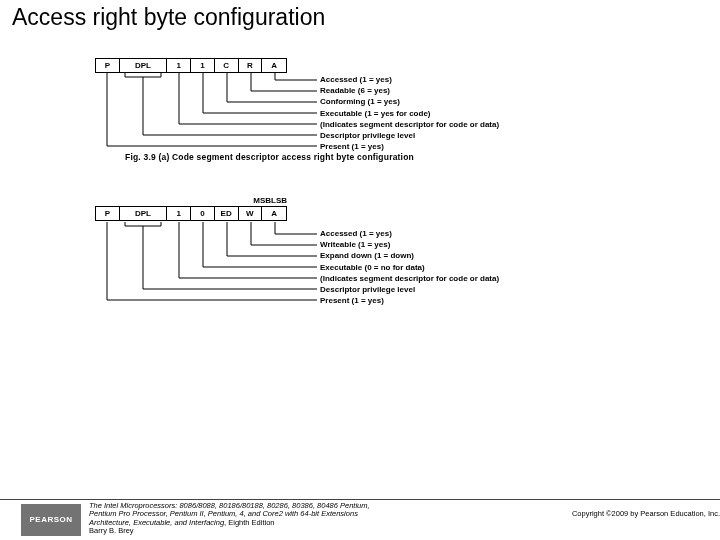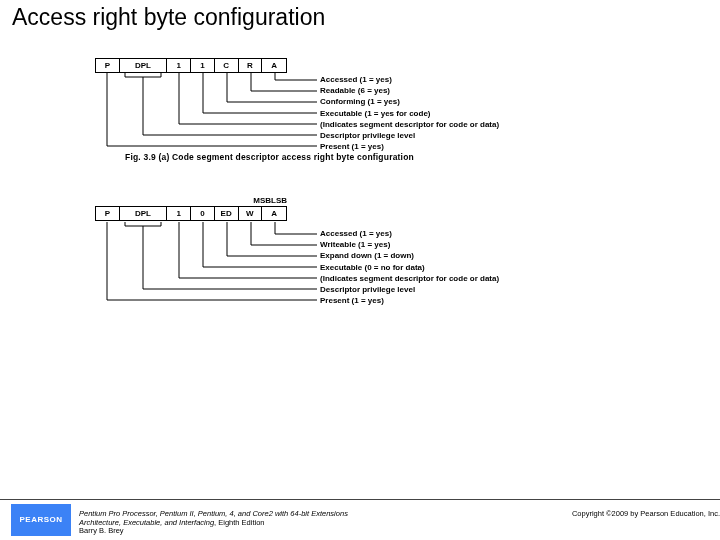--- a/index.html
+++ b/index.html
@@ -98,28 +98,28 @@
     bottom: 4px;
     width: 720px;
     border-top: 1px solid #444;
     padding-top: 2px;
     display: flex;
     align-items: flex-start;
   }
   .pearson-logo {
     width: 60px;
     height: 32px;
-    background: #3b82f6;
+    background: #737373;
     color: #fff;
     font-size: 8px;
     font-weight: 700;
     display: flex;
     align-items: center;
     justify-content: center;
-    margin: 2px 8px 0 11px;
+    margin: 2px 8px 0 21px;
     letter-spacing: 0.5px;
   }
   .book-info {
     font-size: 7.5px;
     line-height: 1.15;
     flex: 1;
   }
   .book-info .italic { font-style: italic; }
   .copyright {
     font-size: 7.5px;
@@ -218,21 +218,21 @@
         <div>Descriptor privilege level</div>
         <div>Present (1 = yes)</div>
       </div>
     </div>
 
   </div>
 
   <div class="footer">
     <div class="pearson-logo">PEARSON</div>
     <div class="book-info">
-      <br>
+      <span class="italic">The Intel Microprocessors: 8086/8088, 80186/80188, 80286, 80386, 80486 Pentium,</span><br>
       <span class="italic">Pentium Pro Processor, Pentium II, Pentium, 4, and Core2 with 64-bit Extensions</span><br>
       <span class="italic">Architecture, Executable, and Interfacing</span><span>, Eighth Edition</span><br>
       <span>Barry B. Brey</span>
     </div>
     <div class="copyright">
       <span>Copyright ©2009 by Pearson Education, Inc.</span><br>
     </div>
   </div>
 
 </div>

